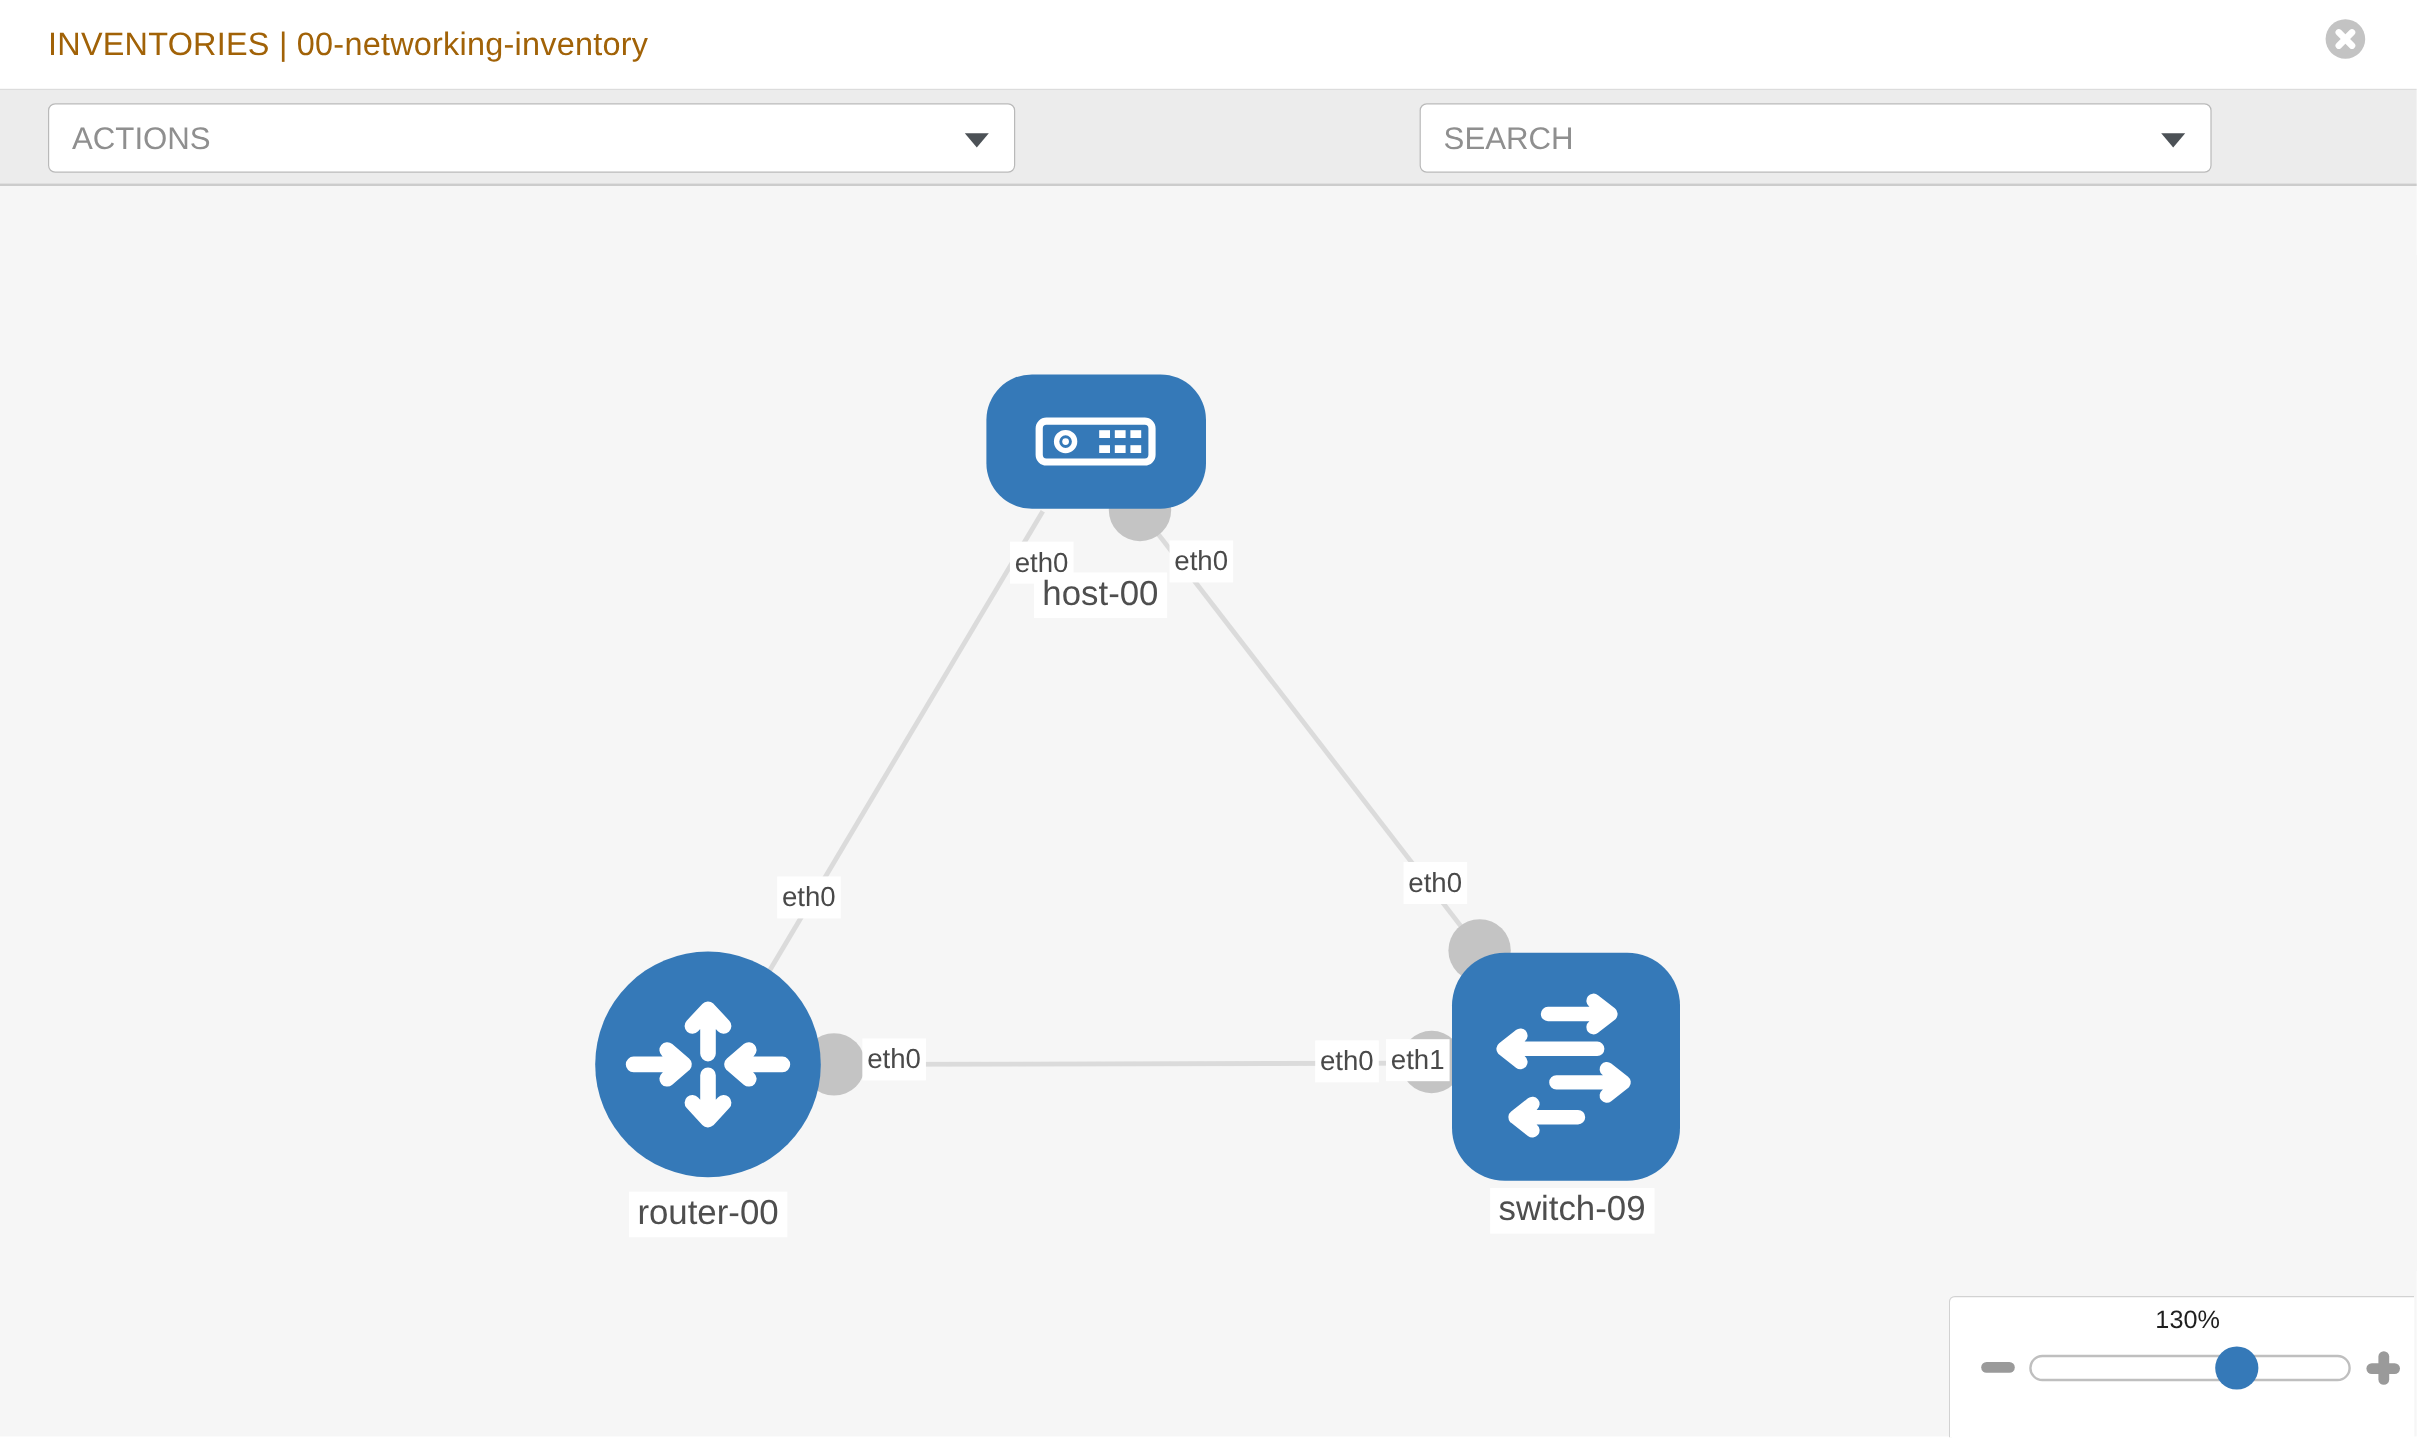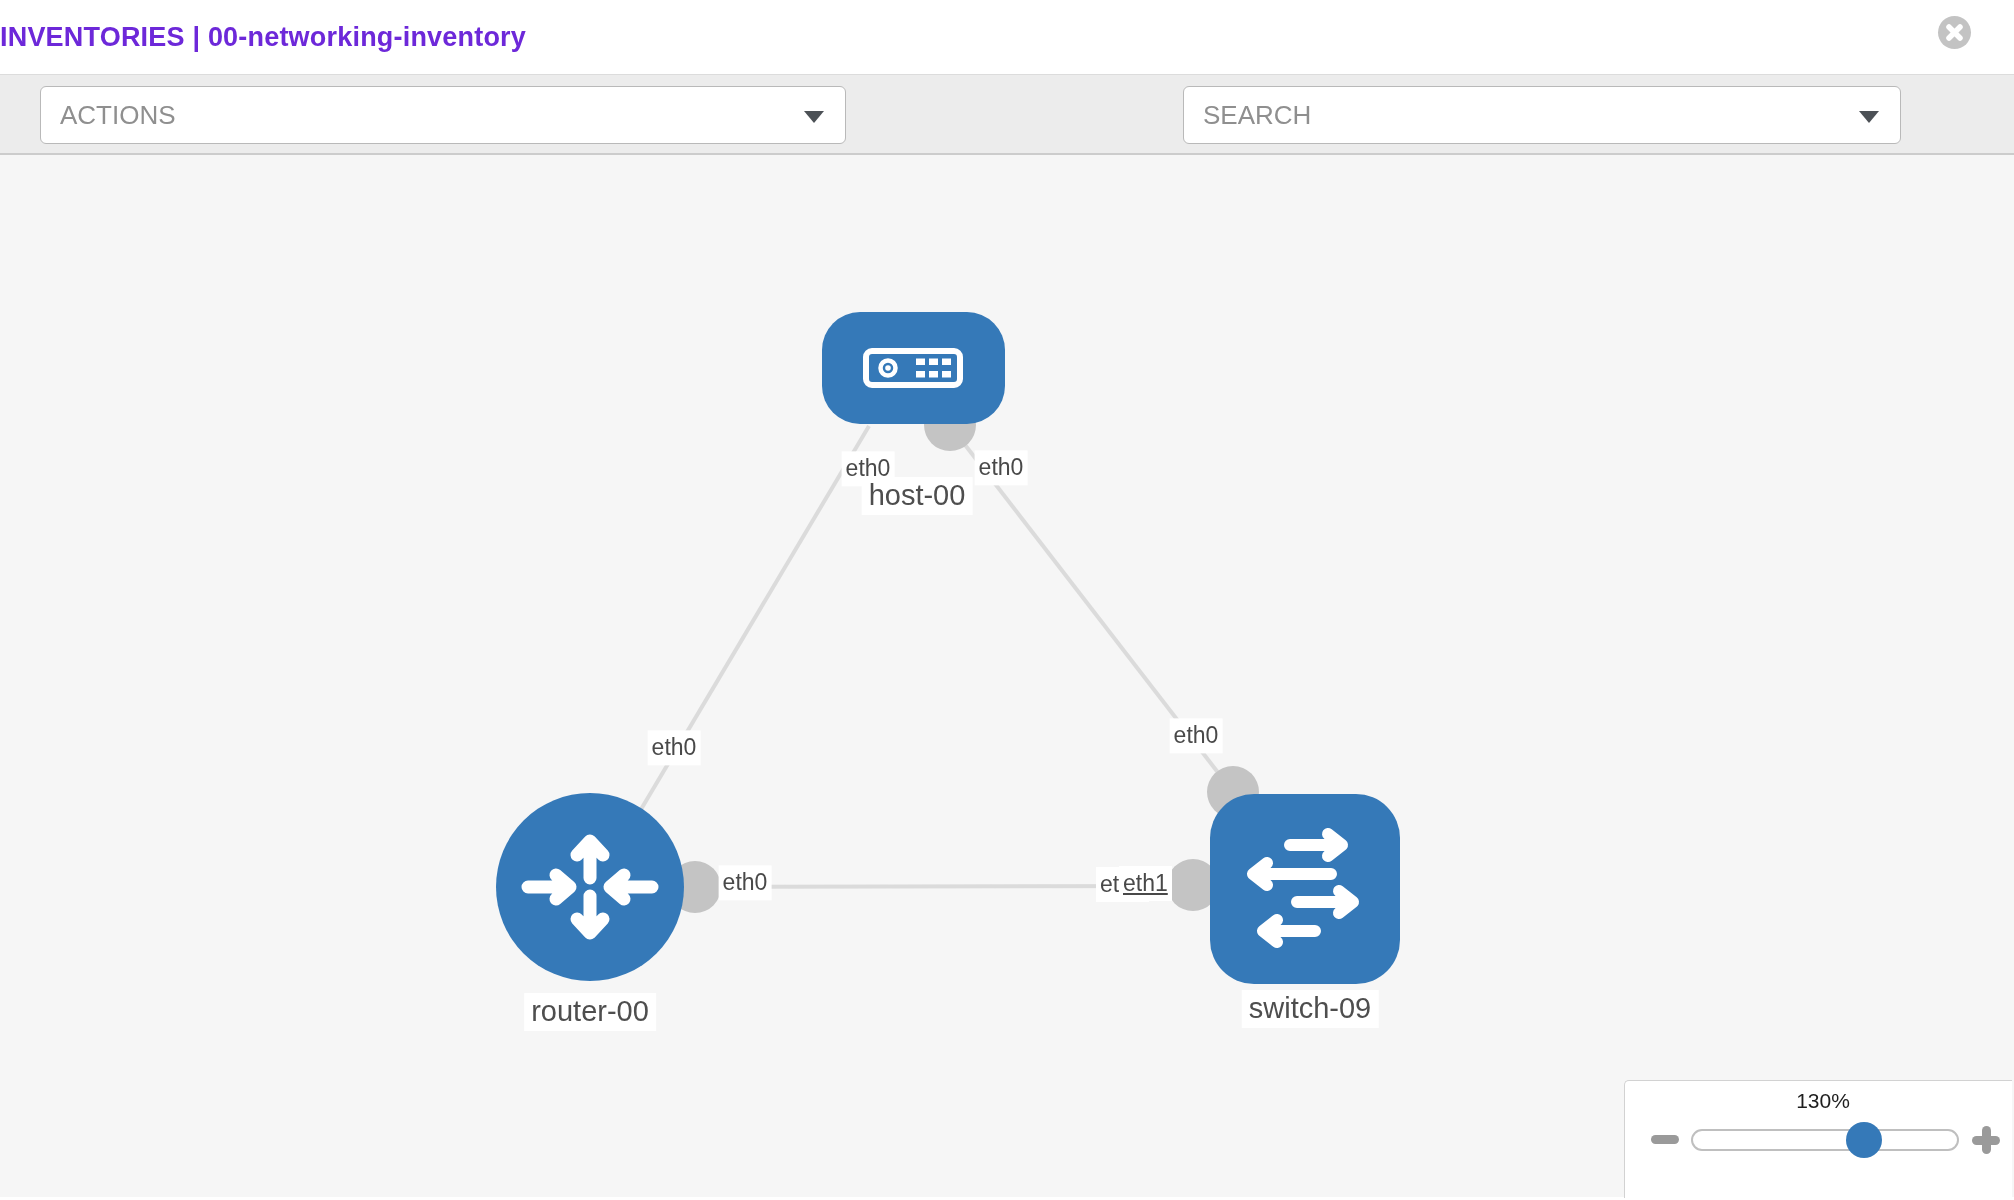--- a/index.html
+++ b/index.html
@@ -2,33 +2,33 @@
 <html><head>
 <meta charset="utf-8">
 <style>
   * { margin:0; padding:0; box-sizing:border-box; }
   html,body { width:2014px; height:1200px; overflow:hidden; background:#fff;
               font-family:"Liberation Sans", sans-serif; }
 
   
   .header { position:relative; height:75px; background:#fff;
             border-bottom:1px solid #dcdcdc; display:flex; align-items:center; }
-  .header-title { font-size:27px; font-weight:700; color:#6d28d9;
+  .header-title { padding-left:40px; font-size:27px; font-weight:400; color:#a16207;
                   letter-spacing:.2px; }
   .close-btn { position:absolute; top:16px; right:43px; width:33px; height:33px;
                border-radius:50%; background:#c3c3c3; display:flex;
                align-items:center; justify-content:center; cursor:pointer; }
 
   
   .toolbar { position:relative; height:80px; background:#ececec;
              border-bottom:2px solid #cccccc; }
   .select { position:absolute; top:11px; height:58px; background:#fff;
             border:1px solid #b9b9b9; border-radius:6px; cursor:pointer; }
   .select-actions { left:40px;  width:806px; }
-  .select-search  { left:1183px; width:718px; }
+  .select-search  { left:1183px; width:660px; }
   .select-label { line-height:56px; padding-left:19px; font-size:26px; color:#8f8f8f; }
   .caret { position:absolute; right:21px; top:24px; width:0; height:0;
            border-left:10px solid transparent; border-right:10px solid transparent;
            border-top:12px solid #4c5156; }
   .tool-btn { position:absolute; top:92px; width:48px; height:48px; display:flex;
               align-items:center; justify-content:center; cursor:pointer; }
   .tool-btn.wrench { left:1043px; top:90px; }
   .tool-btn.key    { left:1112px; top:91px; }
 
   
@@ -161,21 +161,21 @@
     </g>
   </svg>
 
   <div class="chip" style="left:868px;  top:314px;">eth0</div>
   <div class="chip" style="left:674px;  top:593px;">eth0</div>
   <div class="chip" style="left:1001px; top:313px;">eth0</div>
   <div class="chip" style="left:1196px; top:581px;">eth0</div>
   <div class="chip" style="left:745px;  top:728px;">eth0</div>
 
   <div class="chip static" style="left:1096px; top:712px;">eth0</div>
-  <div class="chip static" style="left:1119px; top:711px; z-index:2;text-decoration:underline;">eth1</div>
+  <div class="chip static" style="left:1155px; top:711px; z-index:2;">eth1</div>
 
   <div class="node-label" style="left:917px;  top:298px;margin-top:43px;">host-00</div>
   <div class="node-label" style="left:590px;  top:857px;">router-00</div>
   <div class="node-label" style="left:1310px; top:854px;">switch-09</div>
 
   <div class="zoom-panel">
     <div class="zoom-value">130%</div>
     <div class="zoom-minus"></div>
     <div class="zoom-track"></div>
     <div class="zoom-thumb"></div>

